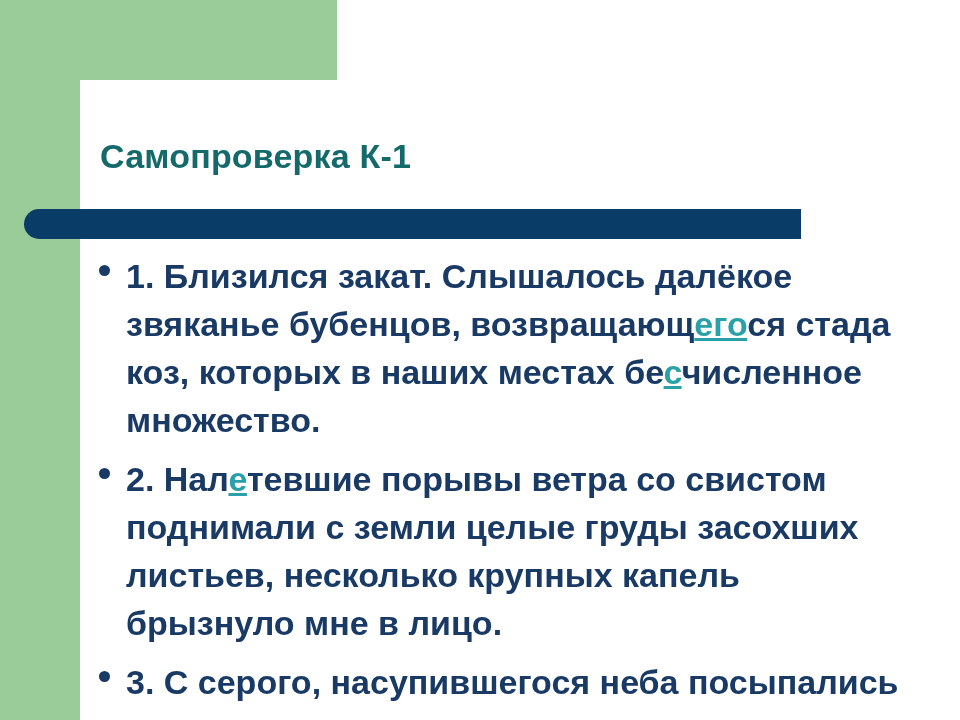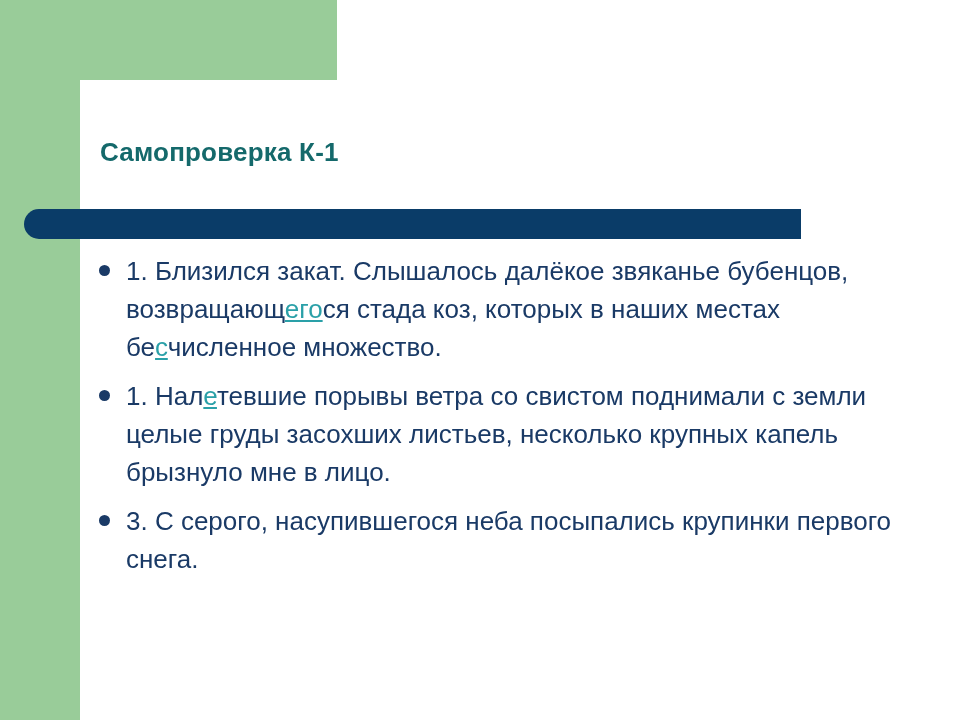--- a/index.html
+++ b/index.html
@@ -49,21 +49,21 @@
     background: #ffffff;
     border-top-left-radius: 26px;
   }
 
   
   .slide-title {
     position: absolute;
     left: 100px;
     top: 138px;
     width: 780px;
-    font-size: 26px;
+    font-size: 34px;
     font-weight: bold;
     color: #14696b;
     letter-spacing: 0.2px;
     line-height: 1.1;
     white-space: nowrap;
   }
 
   
   .divider-bar {
     position: absolute;
@@ -83,23 +83,24 @@
     top: 252px;
     width: 810px;
     list-style: none;
     margin: 0;
     padding: 0;
   }
   .bullet-item {
     position: relative;
     padding-left: 30px;
     margin-bottom: 11px;
-    font-size: 26px;
-    line-height: 38px;
+    font-size: 34px;
+    line-height: 48px;
     color: #1a3a66;
+    font-weight: bold;
   }
   .bullet-item:last-child {
     margin-bottom: 8px;
   }
   .bullet-marker {
     position: absolute;
     left: 3px;
     top: 13px;
     width: 11px;
     height: 11px;
@@ -122,17 +123,17 @@
   <div class="green-top-block"></div>
 
   <div class="white-panel"></div>
 
   <div class="slide-title">Самопроверка  К-1</div>
 
   <div class="divider-bar"></div>
 
   <ul class="bullet-list">
       <li class="bullet-item"><span class="bullet-marker"></span><span><span>1. Близился закат. Слышалось далёкое звяканье бубенцов, возвращающ</span><span class="hl">его</span><span>ся  стада коз, которых в  наших местах  бе</span><span class="hl">с</span><span>численное множество.</span></span></li>
-      <li class="bullet-item"><span class="bullet-marker"></span><span><span>1. Нал</span><span class="hl">е</span><span>тевшие порывы ветра со свистом поднимали с земли целые груды засохших листьев, несколько крупных капель брызнуло мне в лицо.</span></span></li>
+      <li class="bullet-item"><span class="bullet-marker"></span><span><span>2. Нал</span><span class="hl">е</span><span>тевшие порывы ветра со свистом поднимали с земли целые груды засохших листьев, несколько крупных капель брызнуло мне в лицо.</span></span></li>
       <li class="bullet-item"><span class="bullet-marker"></span><span><span>3. С серого, насупившегося неба посыпались крупинки первого снега.</span></span></li>
     </ul>
 
 </div>
 
 </body></html>

